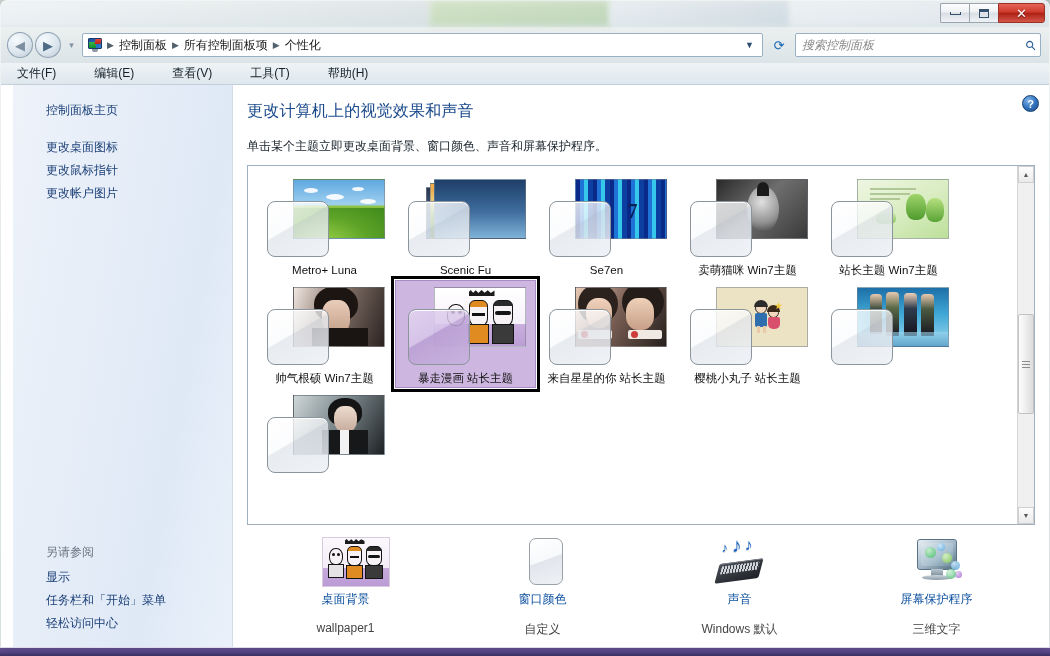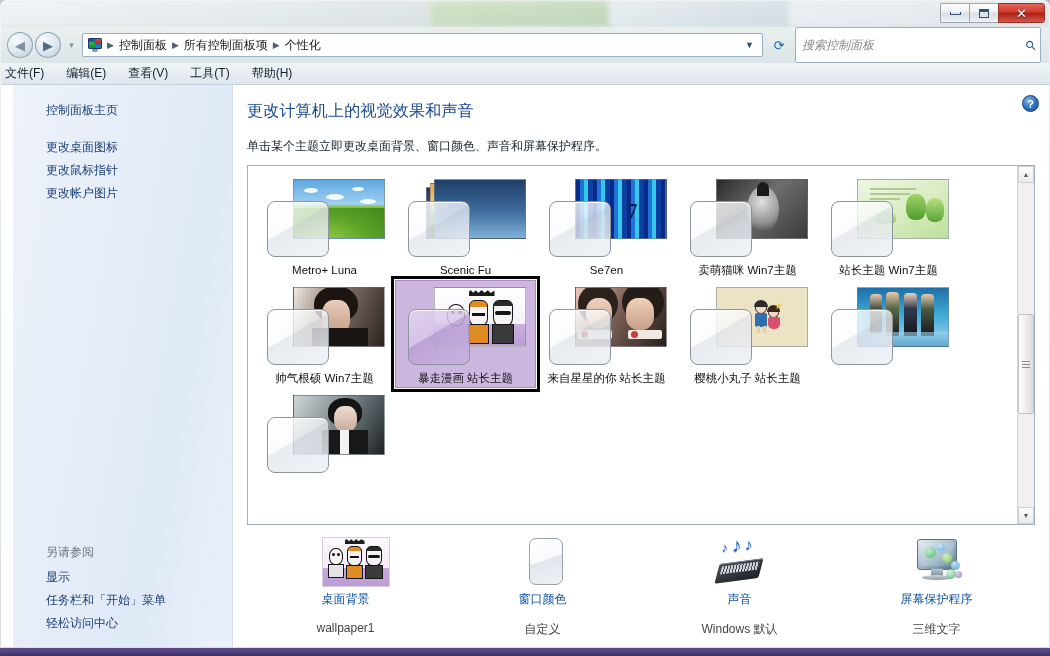--- a/index.html
+++ b/index.html
@@ -121,35 +121,35 @@
   }
   .sep { color: #51606d; font-size: 9px; padding: 0 2px; user-select: none; }
   .crumb-space { flex: 1 1 auto; }
   .crumb-caret { color: #2b4d6e; font-size: 9px; padding: 0 6px; cursor: default; }
   .refresh {
     width: 24px; height: 24px; flex: 0 0 auto;
     display: flex; align-items: center; justify-content: center;
     color: #1766b5; font-size: 13px; cursor: default;
   }
   #searchbox {
-    width: 246px; height: 36px; flex: 0 0 auto;
+    width: 246px; height: 24px; flex: 0 0 auto;
     display: flex; align-items: center;
     background: #fff; border: 1px solid #9ab0c4; border-radius: 2px;
     padding: 0 4px 0 6px;
   }
   #searchbox .ph {
     flex: 1 1 auto; font-size: 12px; color: #8a8a8a; font-style: italic;
   }
   .mag { color: #2a5d96; font-size: 13px; transform: rotate(-45deg); }
 
   
   #menubar {
     height: 22px;
     display: flex; align-items: center;
-    gap: 14px;
+    padding-left: 12px; gap: 30px;
     background: linear-gradient(180deg, rgba(245,249,252,0.75), rgba(226,236,245,0.65));
     border-bottom: 1px solid rgba(160,178,196,0.55);
   }
   .menuitem { font-size: 12px; color: #15202b; padding: 1px 4px; cursor: default; }
 
   
   #bodywrap {
     display: flex;
     height: calc(648px - 26px - 36px - 22px);
     background: #ffffff;

